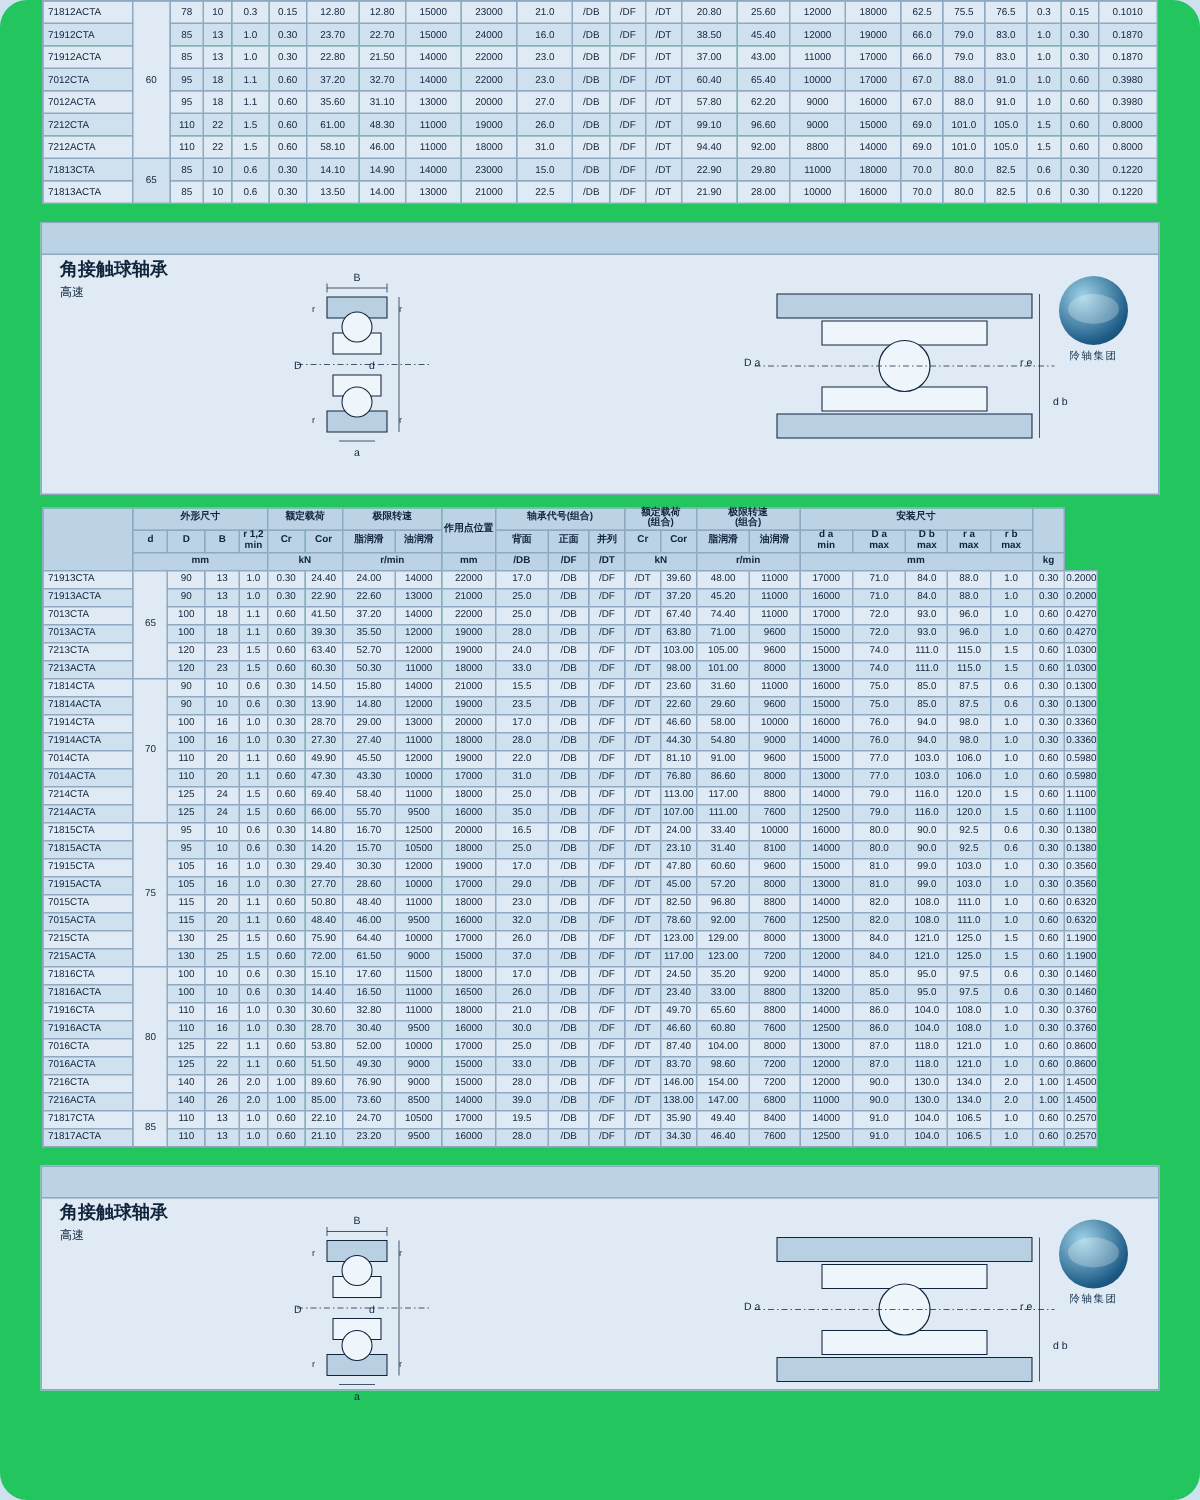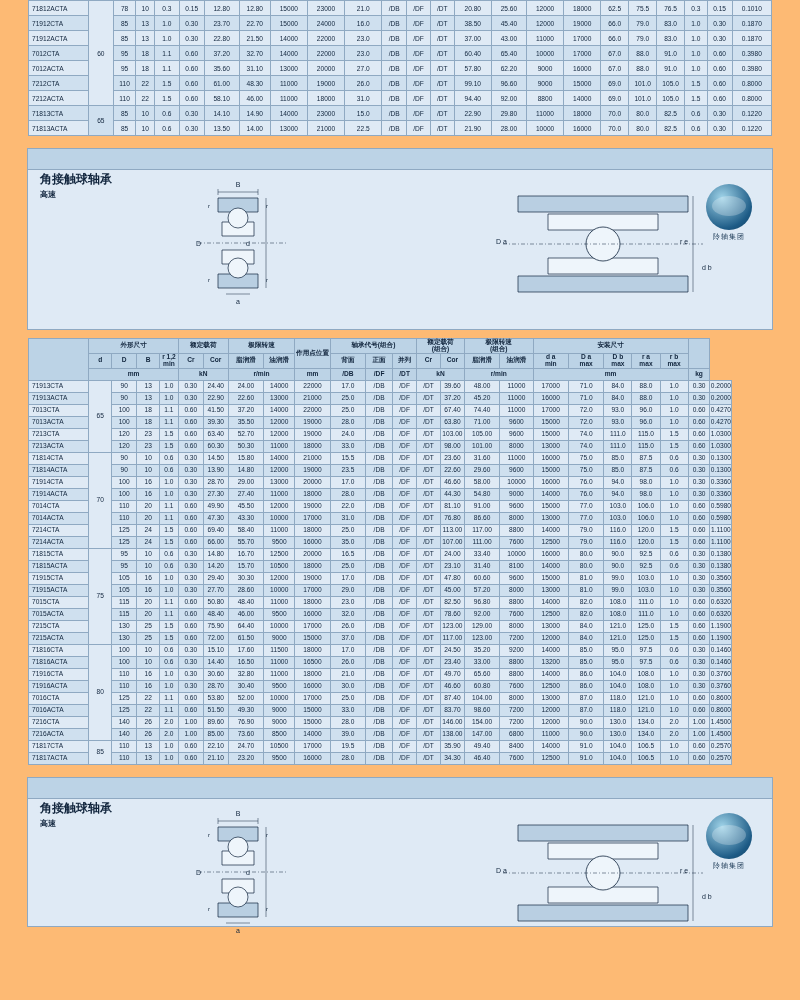--- a/index.html
+++ b/index.html
@@ -1,38 +1,38 @@
 <!DOCTYPE html>
 <html><head>
 <meta charset="utf-8">
 <style>
   html,body{margin:0;padding:0;background:#cfe0ef;}
   body{width:800px;height:1000px;font-family:"Liberation Sans",sans-serif;font-size:7px;color:#11243a;}
-  .page{position:relative;width:800px;height:1000px;background:#fdba74;}
+  .page{position:relative;width:800px;height:1000px;background:#22c55e;border-radius:18px;}
 
   
   table{border-collapse:collapse;}
   .tbl{width:744px;margin:0 auto;table-layout:fixed;}
   .tbl td,.tbl th{border:1px solid #8fa9c2;font-size:6.6px;line-height:1.05;padding:0;height:11px;text-align:center;vertical-align:middle;color:#10243c;font-weight:normal;}
   .tbl td.code{text-align:left;padding-left:3px;}
   .rowA td{background:#dfeaf5;}
   .rowB td{background:#cfe0ef;}
   .hdr td,.hdr th{background:#bcd3e6;font-weight:bold;}
 
   
   .top-wrap{padding-top:0;}
   .top-tbl{width:744px;margin:0 auto;table-layout:fixed;}
   .top-tbl td{border:1px solid #8fa9c2;font-size:6.6px;height:12px;text-align:center;color:#10243c;}
   .top-tbl td.code{text-align:left;padding-left:3px;}
 
   
   .section{width:744px;margin:0 auto;background:#dfeaf5;border:1px solid #8fa9c2;position:relative;}
   .sec-head{height:20px;background:#bcd3e6;border-bottom:1px solid #8fa9c2;}
   .sec-title{position:absolute;left:12px;top:22px;font-size:12px;font-weight:bold;color:#10243c;}
-  .sec-sub{position:absolute;left:12px;top:40px;font-size:8px;color:#10243c;font-weight:bold;}
+  .sec-sub{position:absolute;left:12px;top:40px;font-size:8px;color:#10243c;}
   .figure-area{height:148px;position:relative;}
   .logo{position:absolute;right:14px;top:14px;width:58px;height:58px;}
   .logo .ball{width:46px;height:46px;border-radius:50%;background:radial-gradient(circle at 35% 30%,#9fd3e8,#1d5b86 70%,#123d5c);margin:0 auto;position:relative;}
   .logo .ball:before{content:"";position:absolute;left:6px;top:12px;width:34px;height:20px;border-radius:50%;background:rgba(255,255,255,.25);}
   .logo-txt{text-align:center;font-size:7px;color:#13324f;margin-top:2px;letter-spacing:1px;}
 
   
   .drawA{position:absolute;left:150px;top:8px;width:130px;height:132px;}
   .drawB{position:absolute;left:460px;top:8px;width:230px;height:132px;}
 

